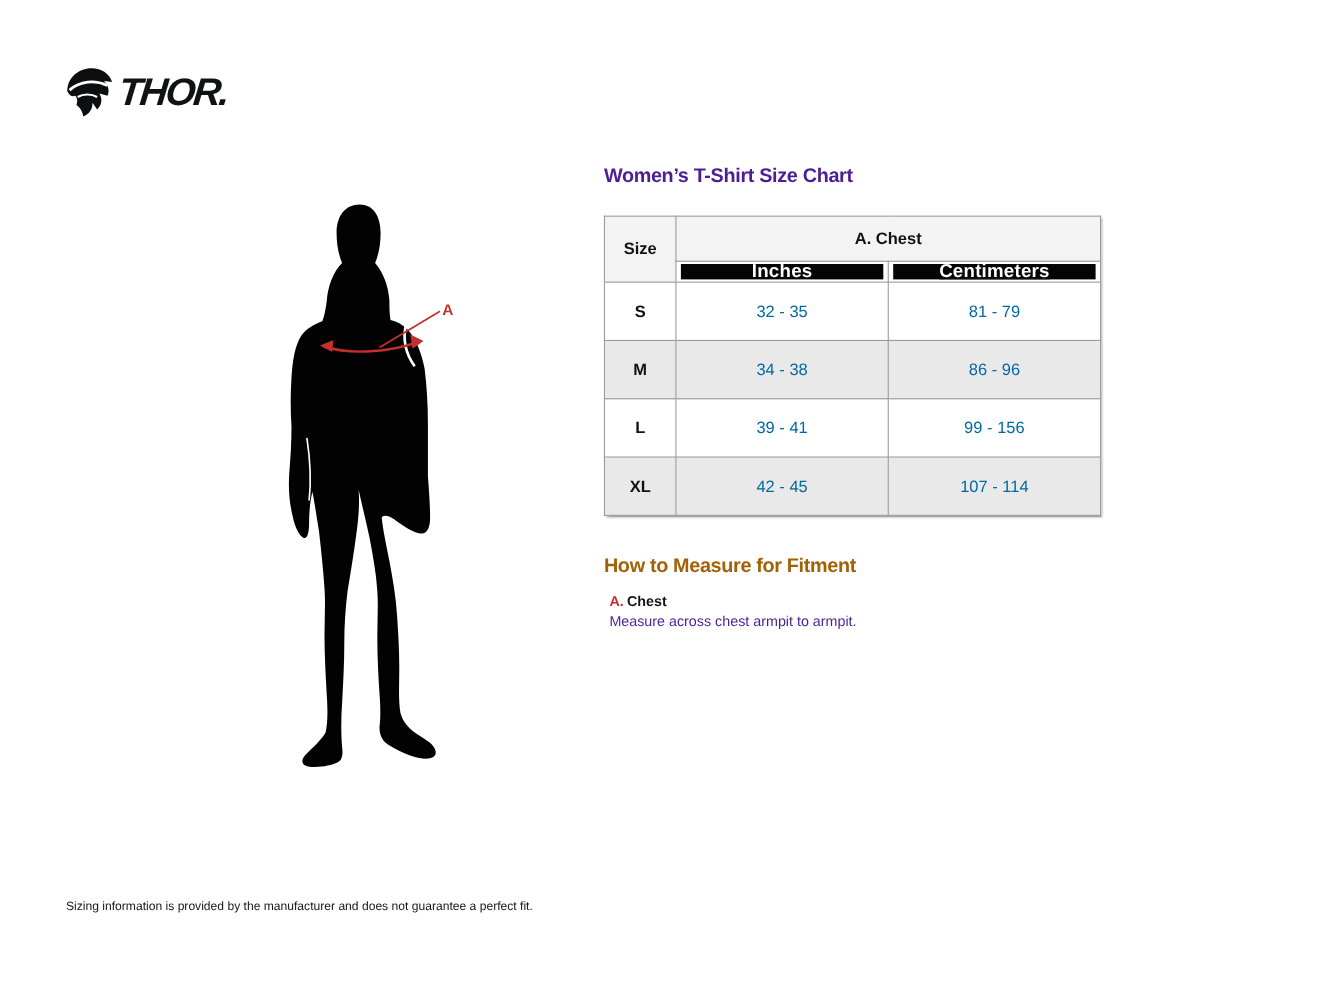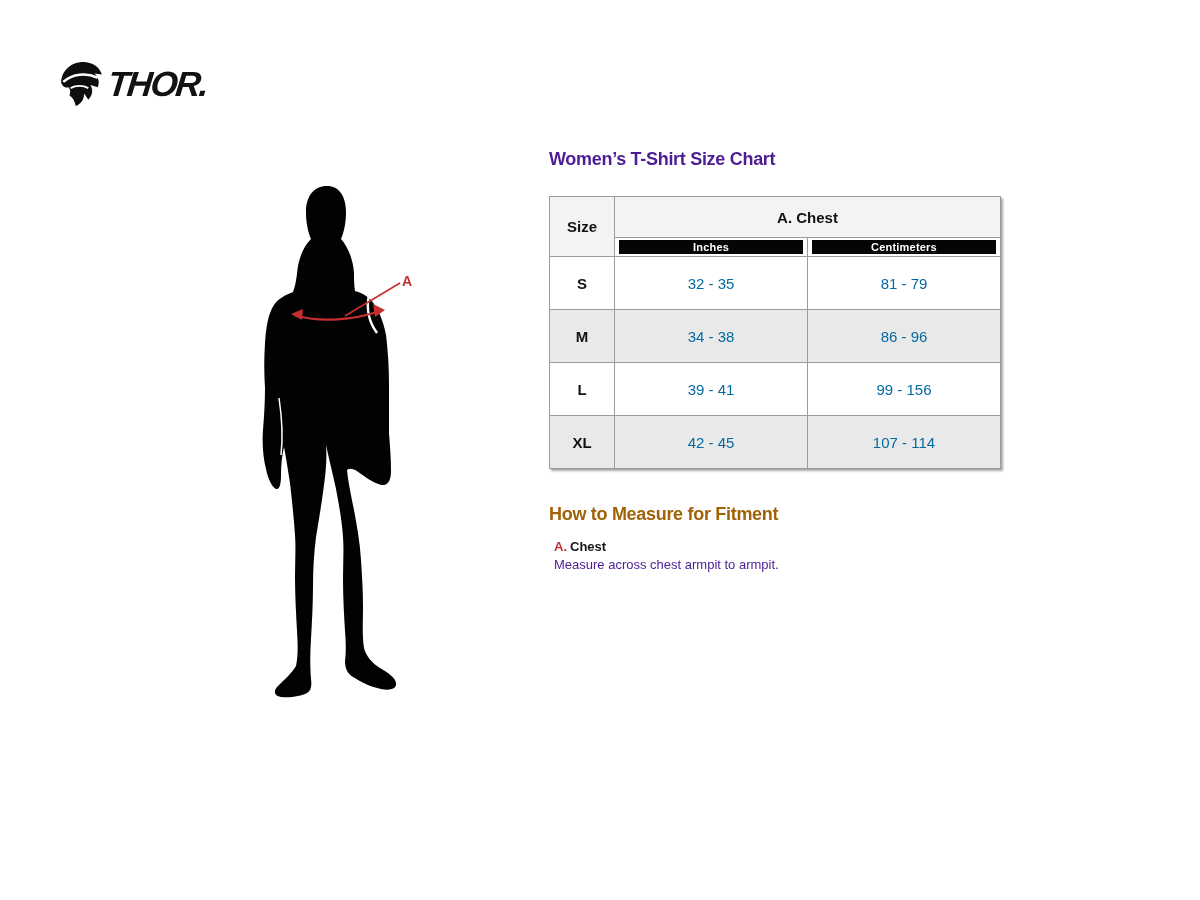--- a/index.html
+++ b/index.html
@@ -87,21 +87,21 @@
     height: 18px;
     border-top: none;
     background: #ffffff;
     padding: 0;
   }
   .black-bar {
     margin: 2px 4px;
     height: 14px;
     background: #050505;
     color: #ffffff;
-    font-size: 11px;
+    font-size: 17px;
     font-weight: bold;
     line-height: 14px;
     letter-spacing: 0.2px;
     text-align: center;
   }
   tr.body-row td { height: 53px; color: #0369a1; }
   tr.body-row td.size-cell { font-weight: bold; color: #111; }
   tr.body-row.alt td { background: #e9e9e9; }
 
   .howto-title {
@@ -242,15 +242,16 @@
     </table>
   </div>
 
   <div class="howto-title">How to Measure for Fitment</div>
   <div class="measure-item">
     <span class="letter">A.</span><span>Chest</span>
   </div>
   <div class="measure-desc">Measure across chest armpit to armpit.</div>
 
   <div class="disclaimer">
+    <div>Sizing information is provided by the manufacturer and does not guarantee a perfect fit.</div>
   </div>
 
 </div>
 
 </body></html>

